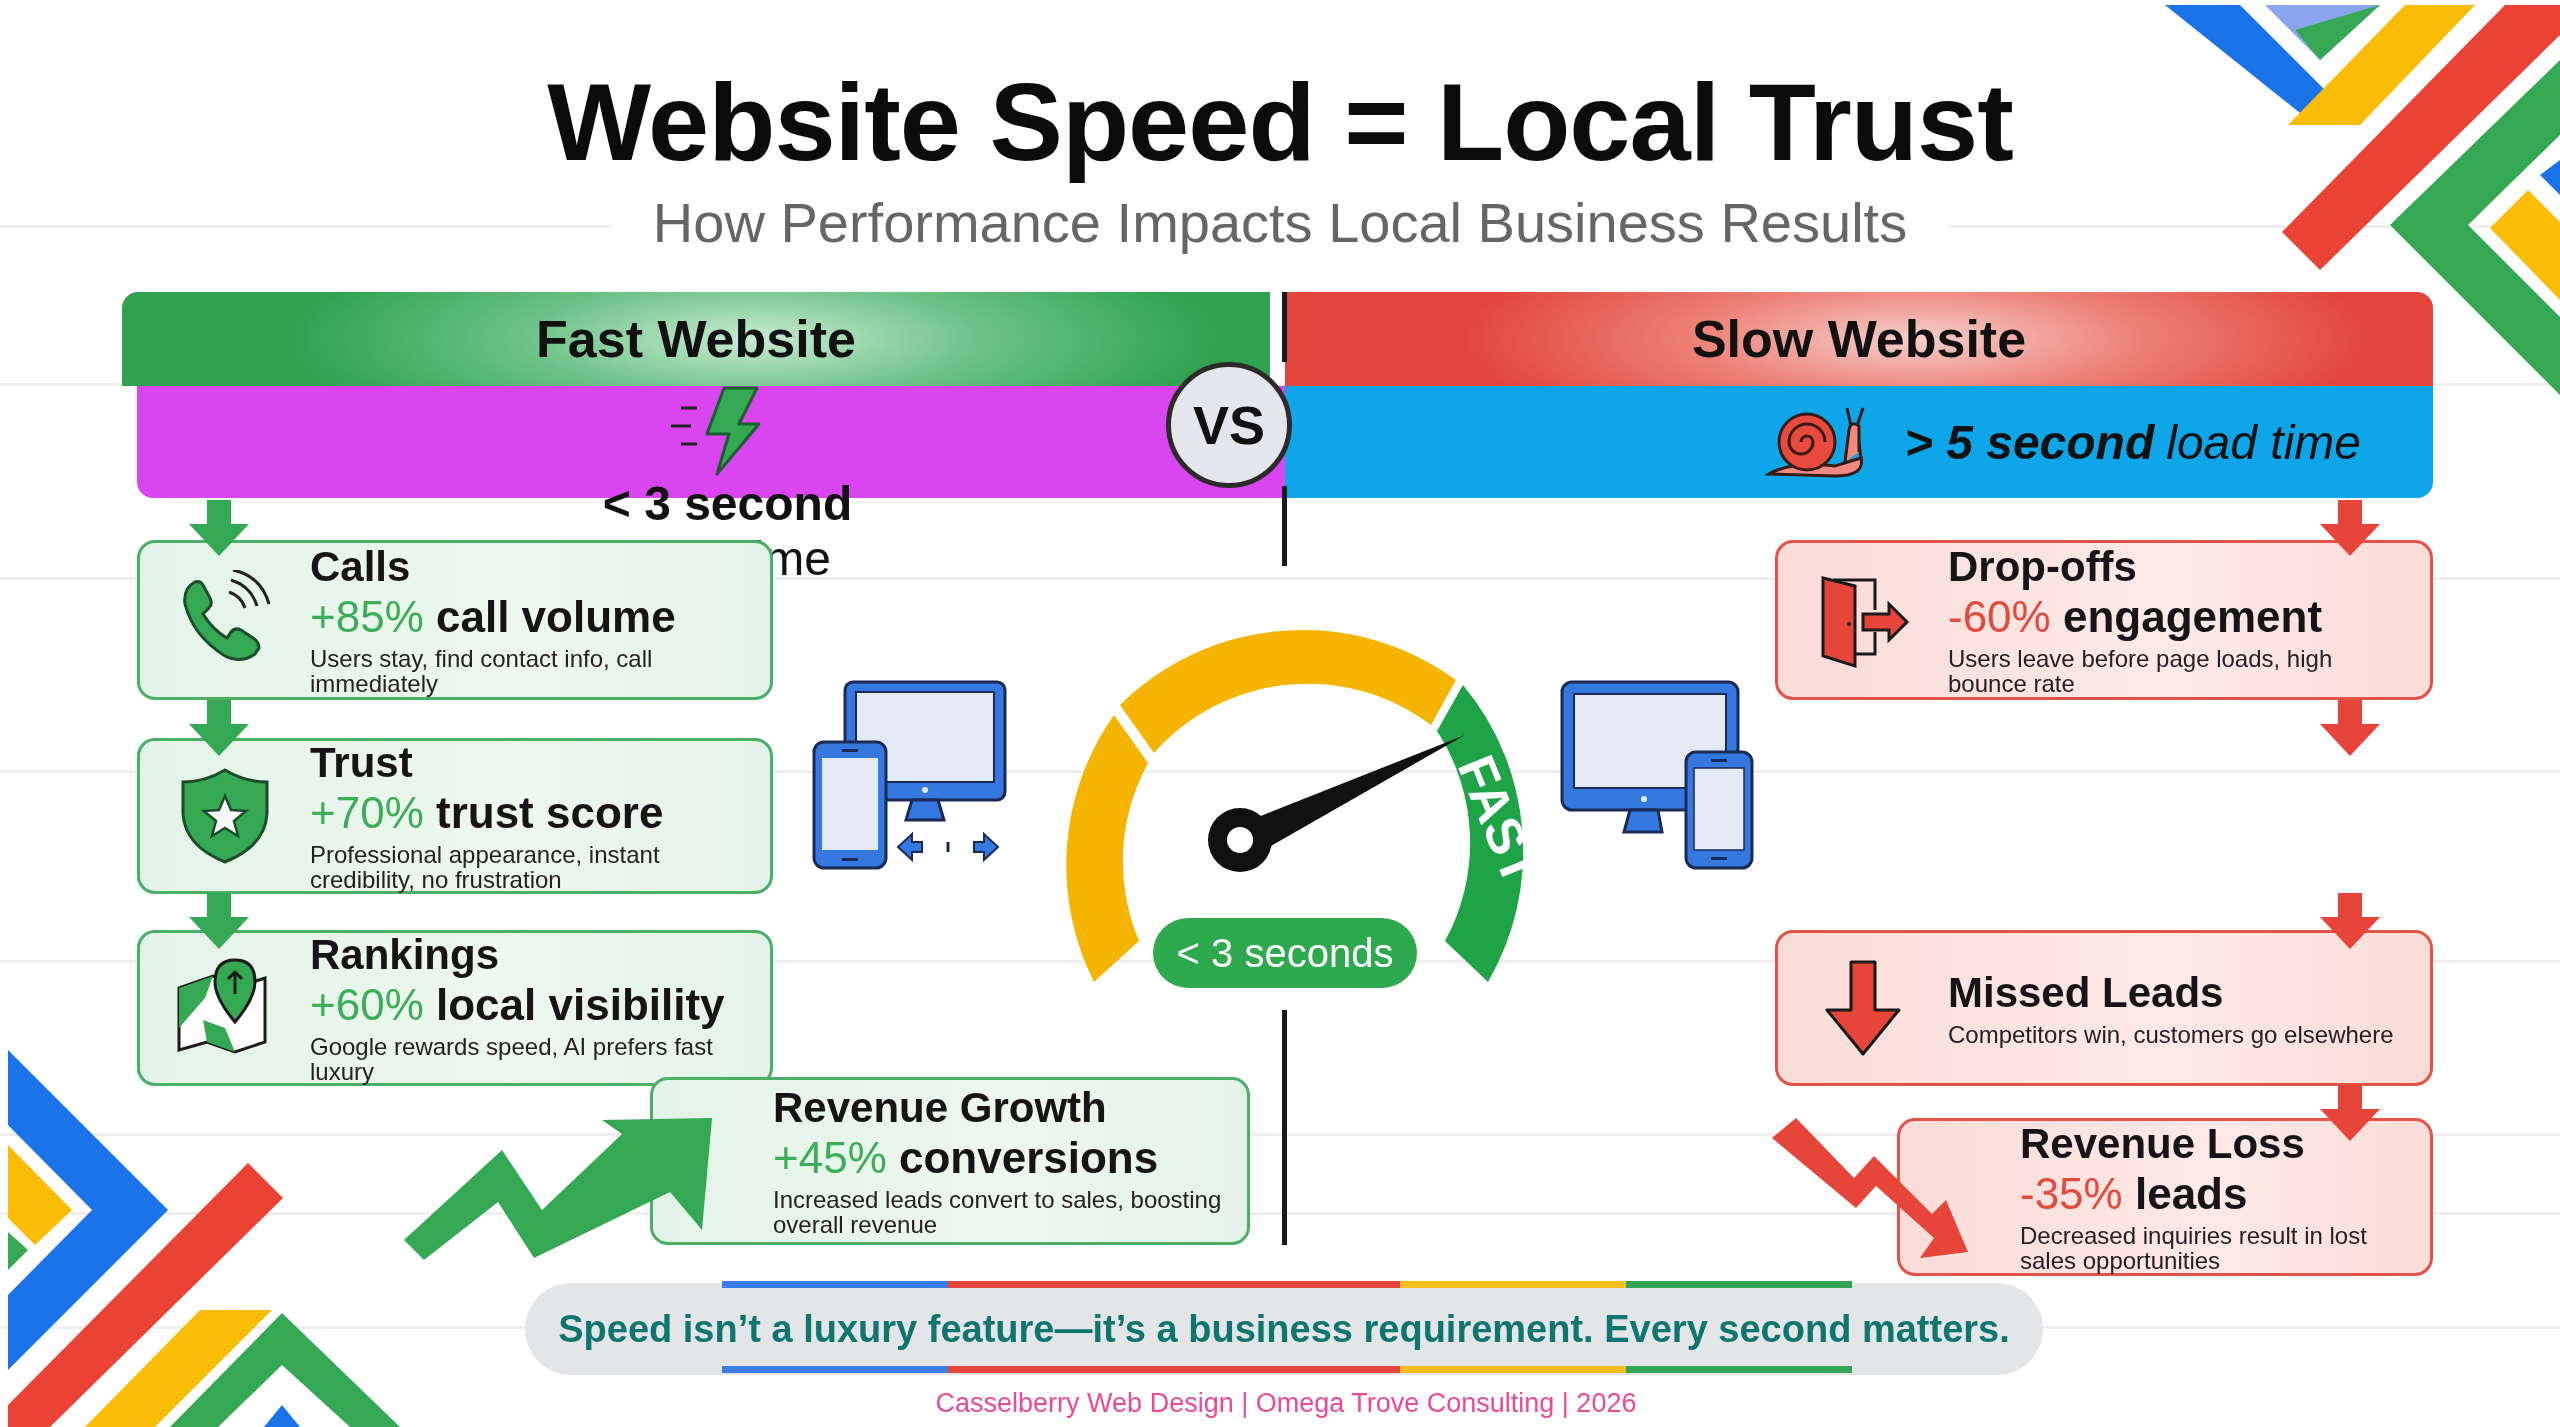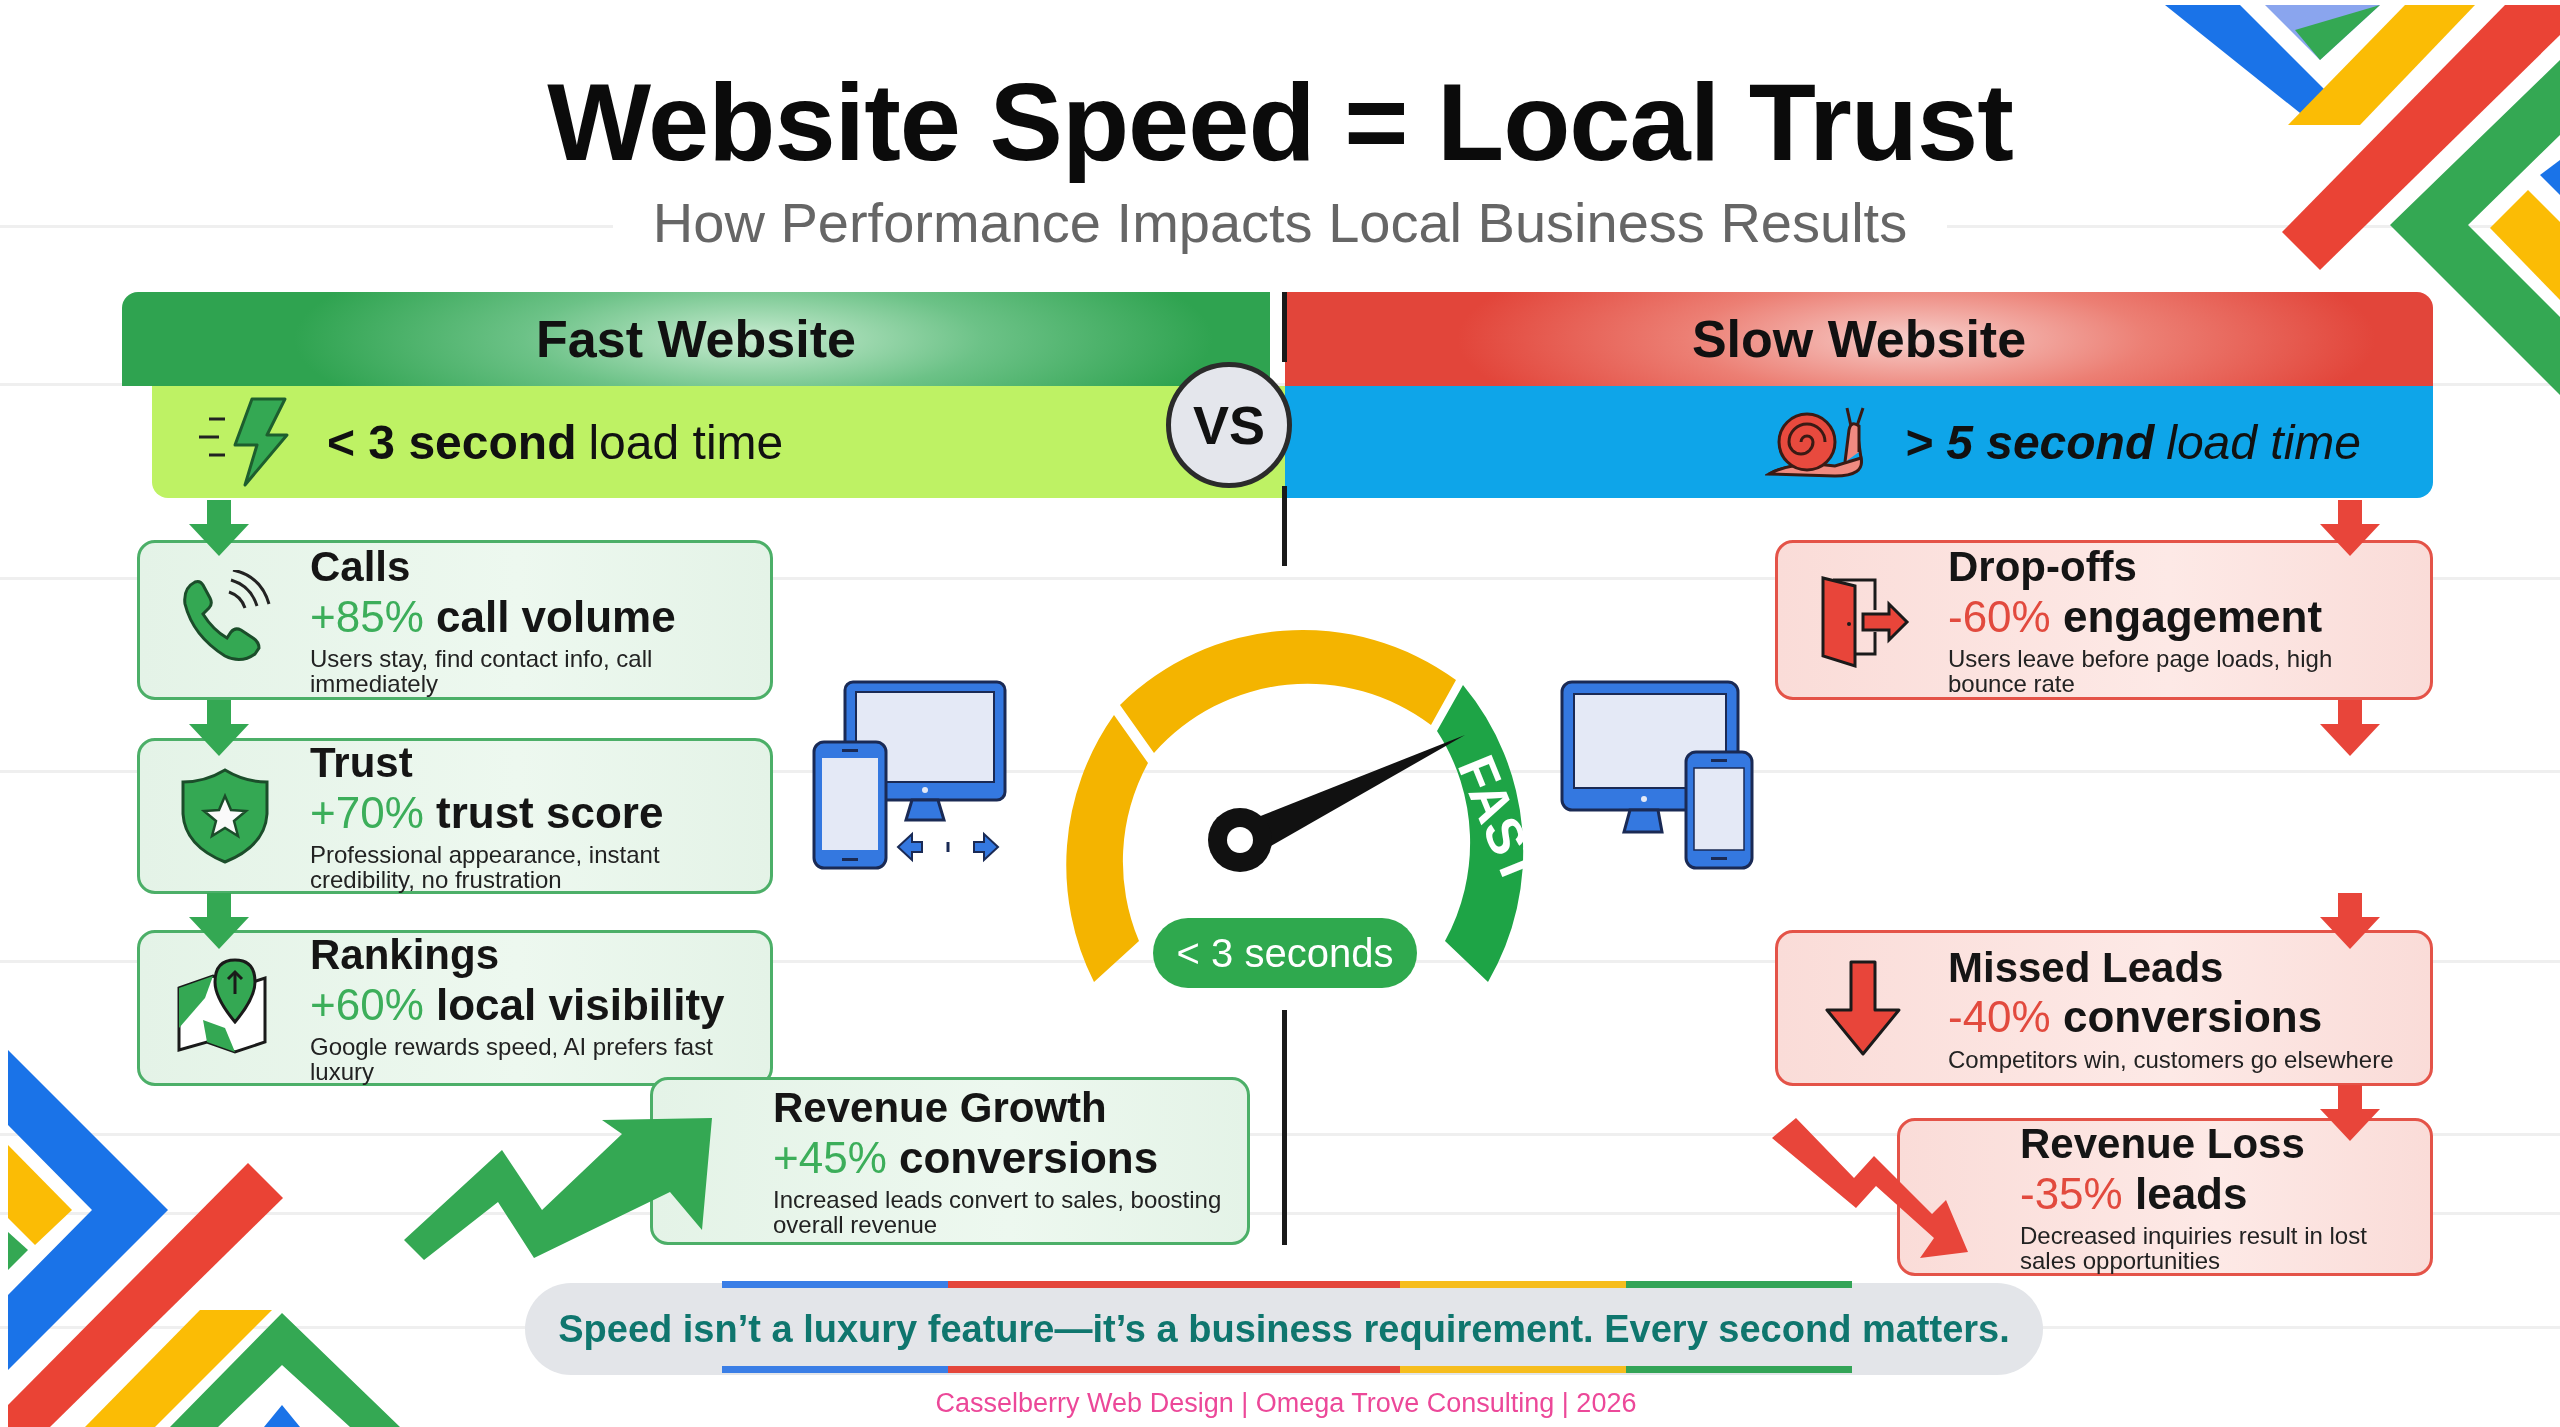--- a/index.html
+++ b/index.html
@@ -18,21 +18,21 @@
   .title { position: absolute; left: 0; width: 2560px; top: 58px; text-align: center; font-weight: 700; font-size: 110px; letter-spacing: -1px; color: #0b0b0b; z-index: 2; }
   .subtitle { position: absolute; left: 0; width: 2560px; top: 190px; text-align: center; font-size: 56px; color: #666; z-index: 2; }
   .subtitle span { background: #fff; padding: 0 40px; }
 
   
   .hdr { position: absolute; top: 292px; height: 94px; display: flex; align-items: center; justify-content: center; font-weight: 700; font-size: 52px; z-index: 2; }
   .hdr-fast { left: 122px; width: 1148px; border-radius: 16px 0 0 0; background: radial-gradient(ellipse 40% 120% at 55% 50%, #c9ecd2 0%, #6cc287 50%, #2fa350 100%); }
   .hdr-slow { left: 1285px; width: 1148px; border-radius: 0 16px 0 0; background: radial-gradient(ellipse 40% 120% at 55% 50%, #f7cfcb 0%, #ec7f74 50%, #e2453a 100%); }
 
   .band { position: absolute; top: 386px; height: 112px; display: flex; align-items: center; font-size: 48px; z-index: 2; }
-  .band-fast { left: 152px; width: 1148px; background: #bef264; border-radius: 0 0 0 16px; padding-left: 45px; }
+  .band-fast { left: 137px; width: 1148px; background: #d946ef; border-radius: 0 0 0 16px; padding-left: 45px; flex-direction: column; }
   .band-slow { left: 1285px; width: 1148px; background: #0ea5e9; border-radius: 0 0 16px 0; justify-content: flex-end; padding-right: 72px; font-style: italic; }
   .band b { font-weight: 700; margin-right: 12px; }
   .band .ic { margin-right: 30px; display: inline-flex; }
 
   .vs { position: absolute; left: 1166px; top: 362px; width: 126px; height: 126px; border-radius: 50%; background: #e4e6ec; border: 5px solid #2b2b2b; display: flex; align-items: center; justify-content: center; font-weight: 700; font-size: 54px; z-index: 4; }
   .divider { position: absolute; left: 1282px; width: 5px; background: #1a1a1a; z-index: 2; }
 
   
   .card { position: absolute; border-radius: 18px; z-index: 3; display: flex; align-items: center; }
   .card.g { background: linear-gradient(90deg, #e4f3e7, #edf8ef 60%, #e4f3e7); border: 3px solid #4caf68; }
@@ -239,21 +239,20 @@
 
 
   <div class="card r" style="left:1775px;top:930px;width:658px;height:156px;">
     <div class="ico">
       <svg width="80" height="100" viewBox="0 0 80 100">
         <polygon points="28,4 52,4 52,52 76,52 40,96 4,52 28,52" fill="#e8453a" stroke="#1a1a1a" stroke-width="3" stroke-linejoin="round"></polygon>
       </svg>
     </div>
     <div class="txt">
       <div class="t1">Missed Leads</div>
-      <div class="t2"><span class="pct-r">-40%</span> <span>conversions</span></div>
       <div class="t3">Competitors win, customers go elsewhere</div>
     </div>
   </div>
 
   <div class="card r" style="left:1897px;top:1118px;width:536px;height:158px;padding-left:120px;">
     <div class="txt">
       <div class="t1">Revenue Loss</div>
       <div class="t2"><span class="pct-r">-35%</span> <span>leads</span></div>
       <div class="t3" style="width:360px">Decreased inquiries result in lost sales opportunities</div>
     </div>

